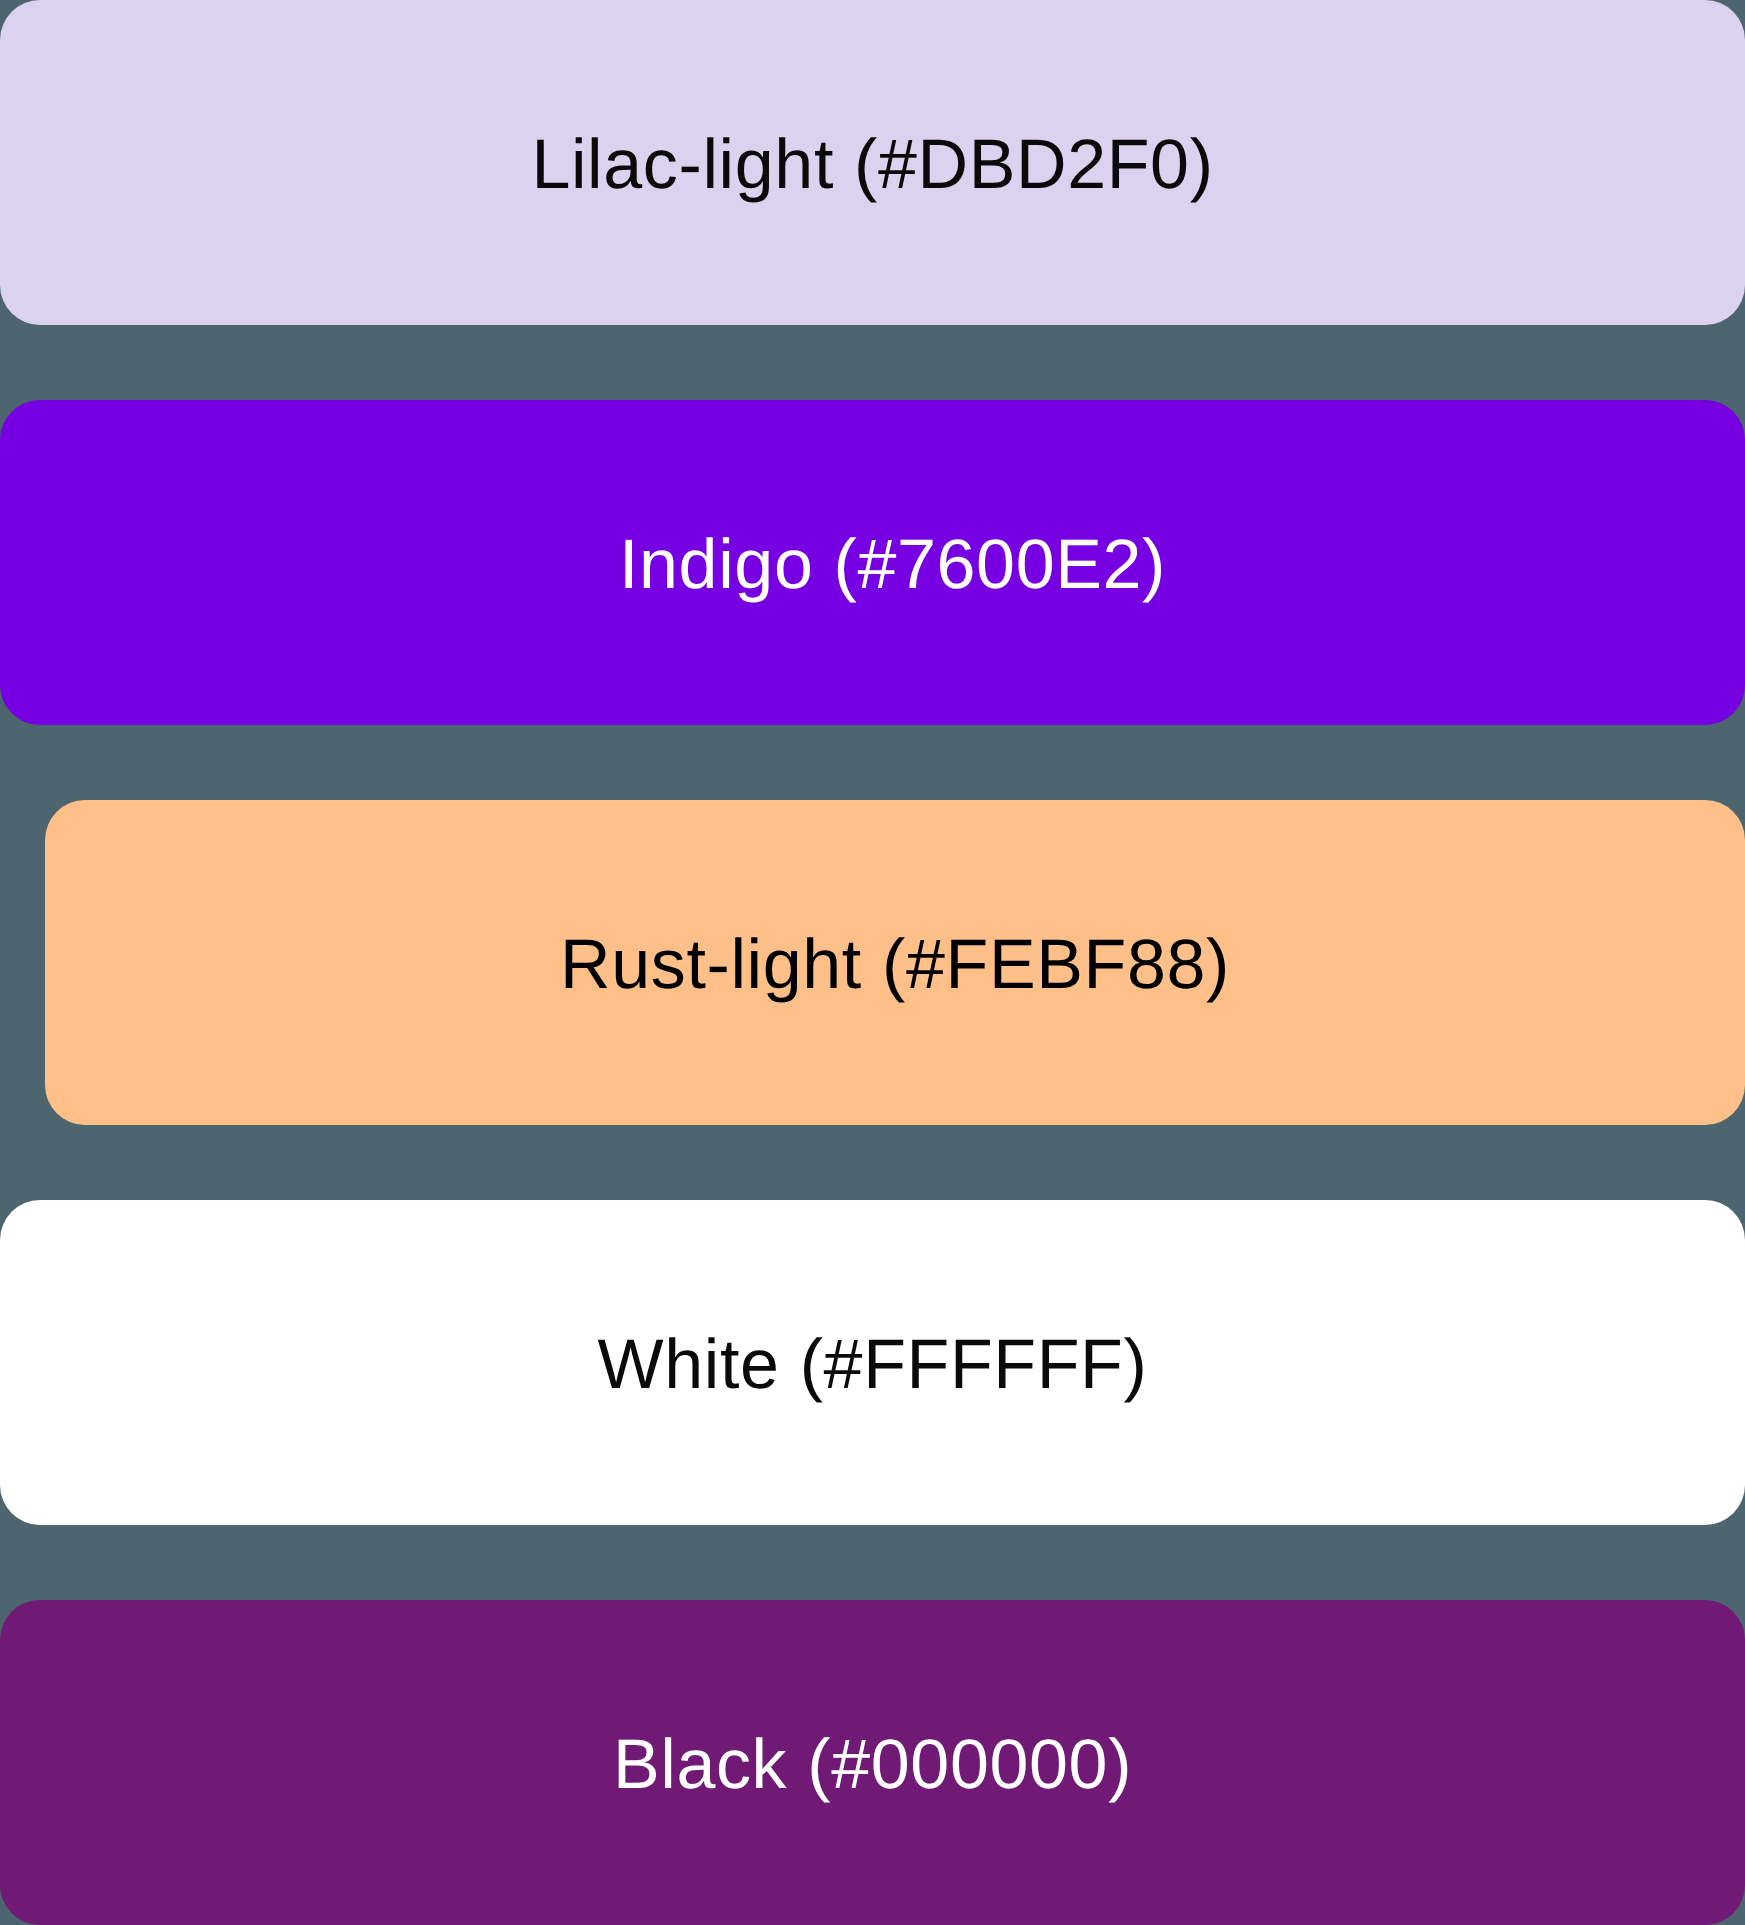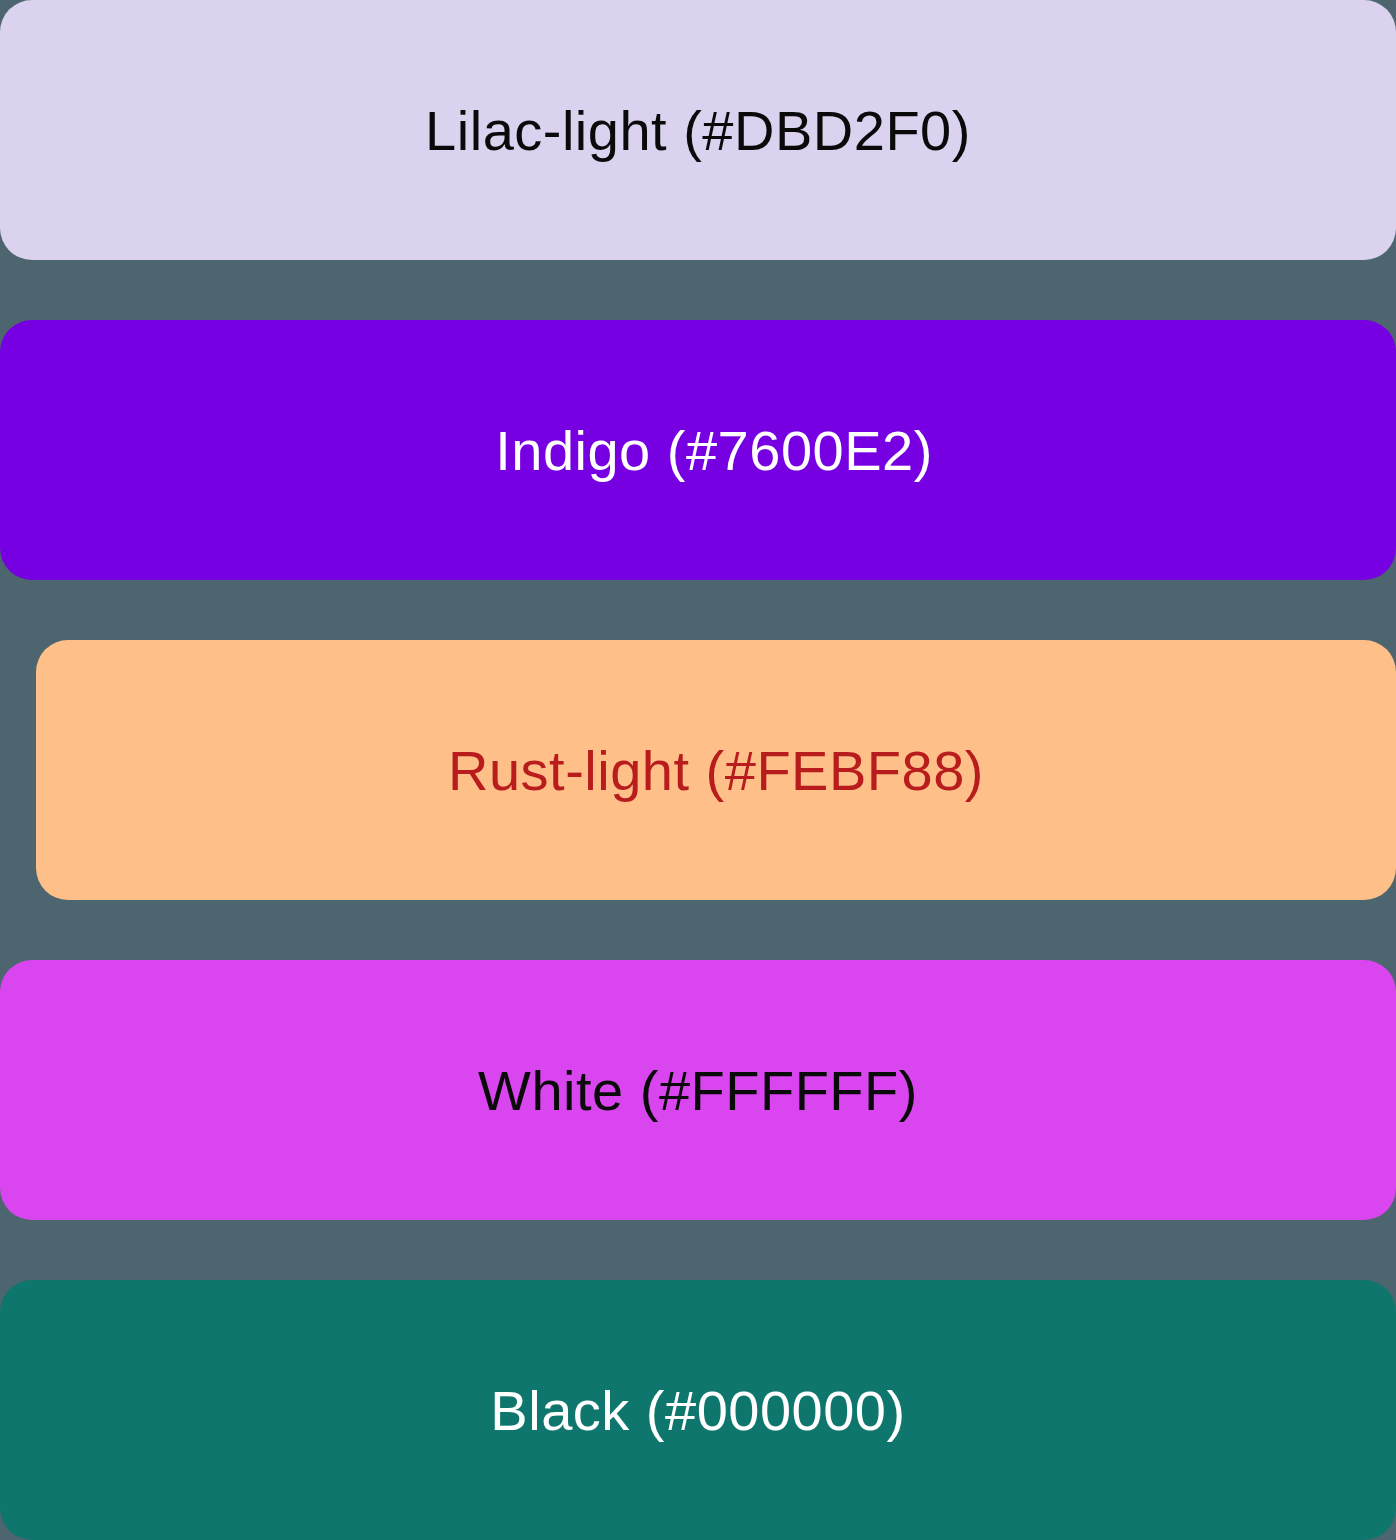--- a/index.html
+++ b/index.html
@@ -33,23 +33,23 @@
 <body style="background: rgb(76, 101, 110);">
 
 <div class="swatch" style="background: rgb(219, 210, 240); color: rgb(10, 10, 10);">
   <span class="swatch-label">Lilac-light (#DBD2F0)</span>
 </div>
 
 <div class="swatch" style="background: rgb(118, 0, 226); color: rgb(255, 255, 255); padding-left: 32px;">
   <span class="swatch-label">Indigo (#7600E2)</span>
 </div>
 
-<div class="swatch" style="background: rgb(254, 191, 136); color: #b91c1c; margin-left: 36px;">
+<div class="swatch" style="background: rgb(254, 191, 136); color: #000000; margin-left: 36px;">
   <span class="swatch-label">Rust-light (#FEBF88)</span>
 </div>
 
-<div class="swatch" style="background: #d946ef; color: rgb(10, 10, 10);">
+<div class="swatch" style="background: #ffffff; color: rgb(10, 10, 10);">
   <span class="swatch-label">White (#FFFFFF)</span>
 </div>
 
-<div class="swatch" style="background: #0f766e; color: rgb(255, 255, 255);">
+<div class="swatch" style="background: #701a75; color: rgb(255, 255, 255);">
   <span class="swatch-label">Black (#000000)</span>
 </div>
 
 </body></html>

